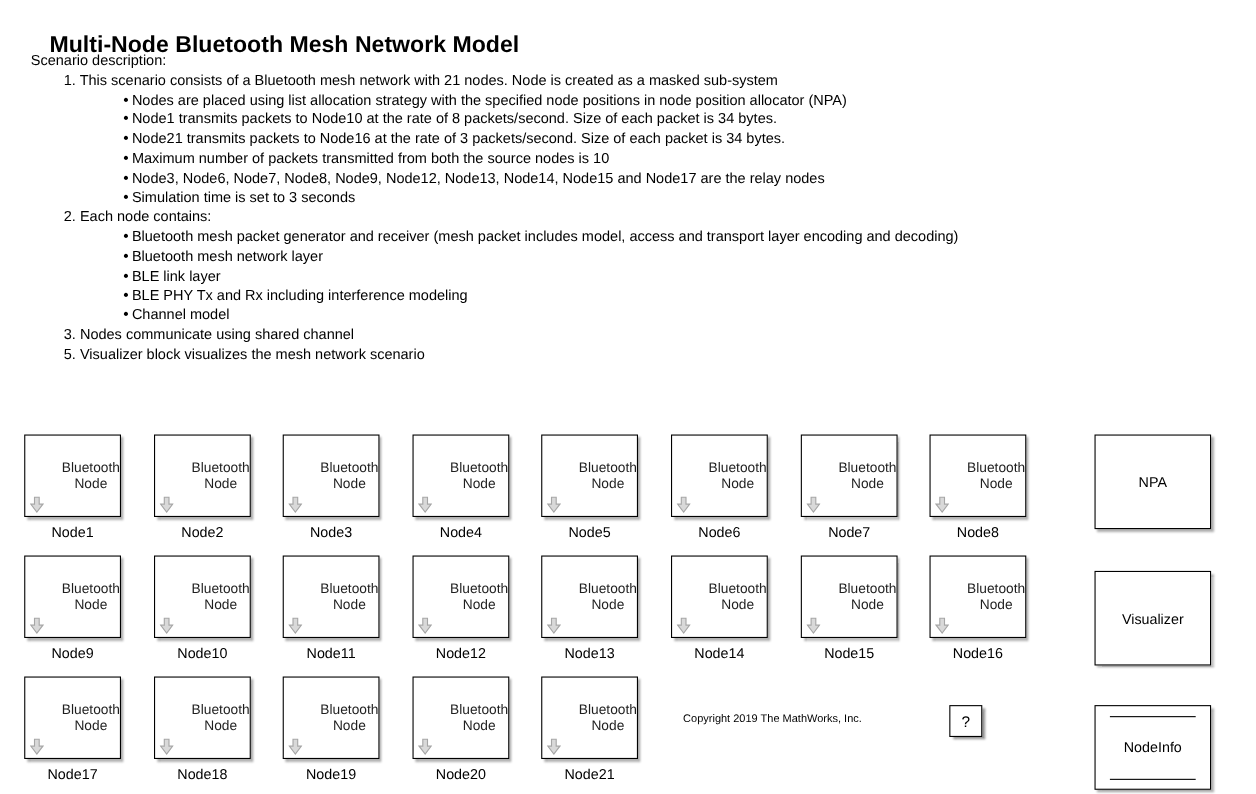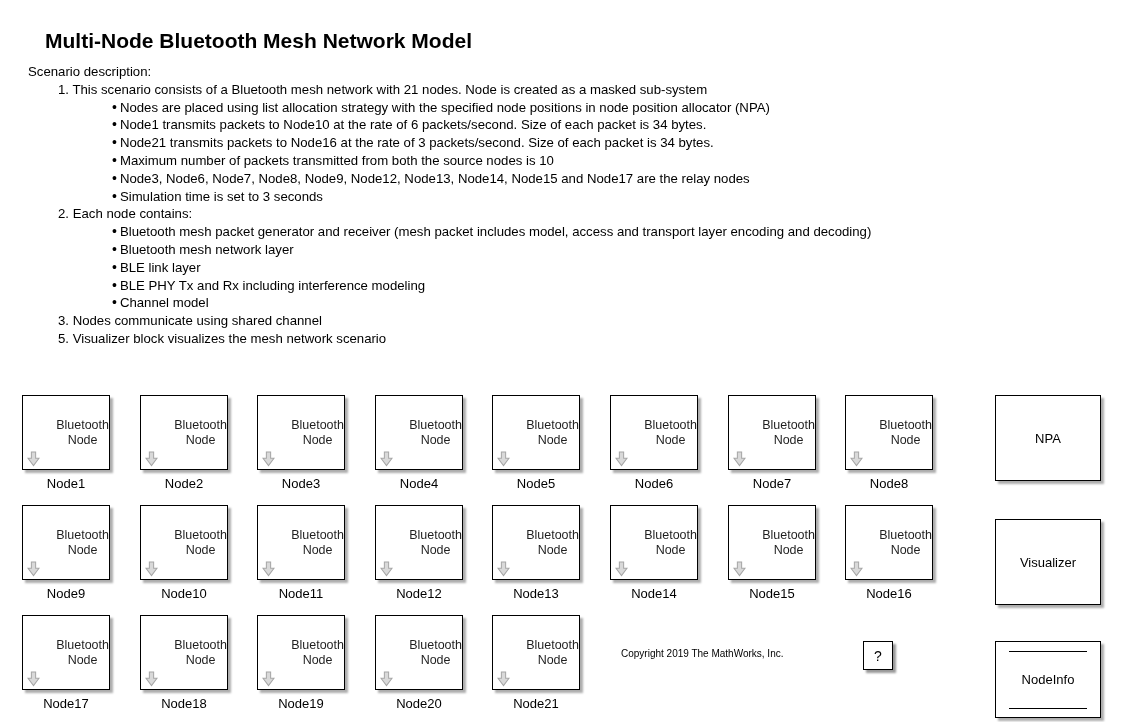--- a/index.html
+++ b/index.html
@@ -5,21 +5,21 @@
   html,body { margin:0; padding:0; background:#fff; }
   .canvas {
     position:relative; width:1142px; height:722px; background:#ffffff;
     font-family:"Liberation Sans", sans-serif; color:#000; overflow:hidden;
   }
   .model-title {
     position:absolute; left:28px; top:12px; margin:17px;
     font-size:21px; font-weight:bold; white-space:nowrap;
   }
   .desc {
-    position:absolute; left:28px; top:63px;
+    position:absolute; left:28px; top:46px;
     font-size:13.2px; line-height:17.8px; white-space:nowrap;
   }
   .desc-line { white-space:nowrap; }
   .desc-line.lvl1 { padding-left:30px; }
   .desc-line.lvl2 { padding-left:84px; }
   .desc-line .bullet { display:inline-block; font-size:14px; margin-right:3px; }
 
   .node-wrap { position:absolute; width:88px; }
   .node-block {
     position:relative; width:88px; height:75px; box-sizing:border-box;
@@ -66,21 +66,21 @@
     <div id="desc-lines">
   <div class="desc-line lvl1">
     <span class="desc-text">1. This scenario consists of a Bluetooth mesh network with 21 nodes. Node is created as a masked sub-system</span>
   </div>
 
   <div class="desc-line lvl2">
     <span class="bullet">•</span><span class="desc-text">Nodes are placed using list allocation strategy with the specified node positions in node position allocator (NPA)</span>
   </div>
 
   <div class="desc-line lvl2">
-    <span class="bullet">•</span><span class="desc-text">Node1 transmits packets to Node10 at the rate of 6 packets/second. Size of each packet is 34 bytes.</span>
+    <span class="bullet">•</span><span class="desc-text">Node1 transmits packets to Node10 at the rate of 8 packets/second. Size of each packet is 34 bytes.</span>
   </div>
 
   <div class="desc-line lvl2">
     <span class="bullet">•</span><span class="desc-text">Node21 transmits packets to Node16 at the rate of 3 packets/second. Size of each packet is 34 bytes.</span>
   </div>
 
   <div class="desc-line lvl2">
     <span class="bullet">•</span><span class="desc-text">Maximum number of packets transmitted from both the source nodes is 10</span>
   </div>
 

